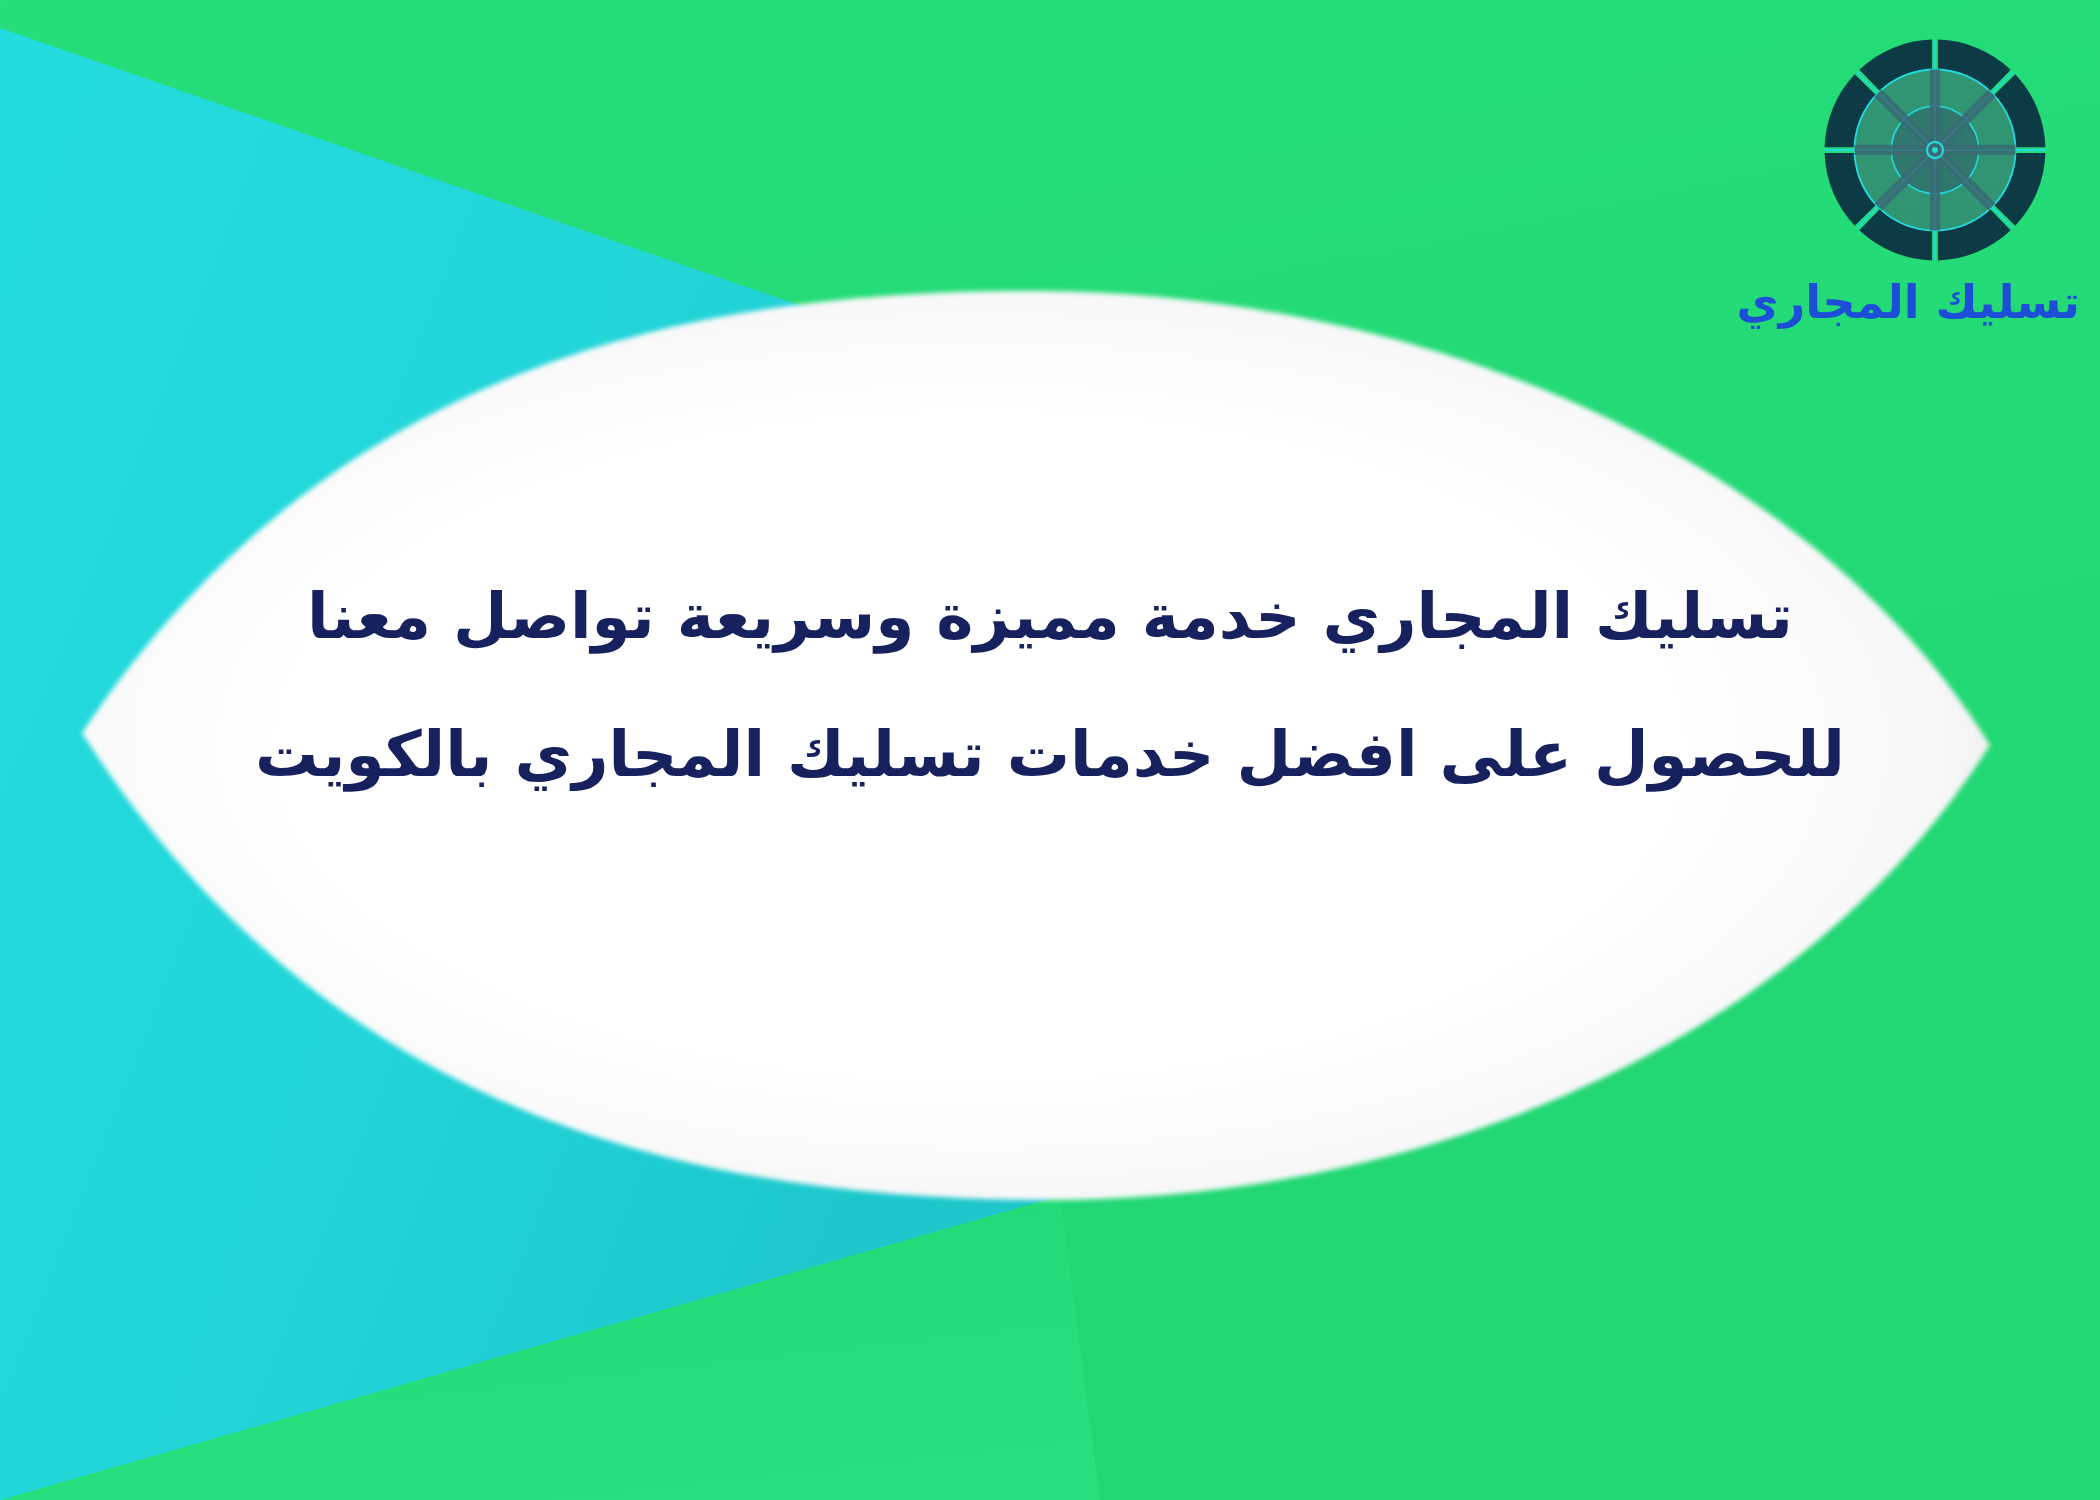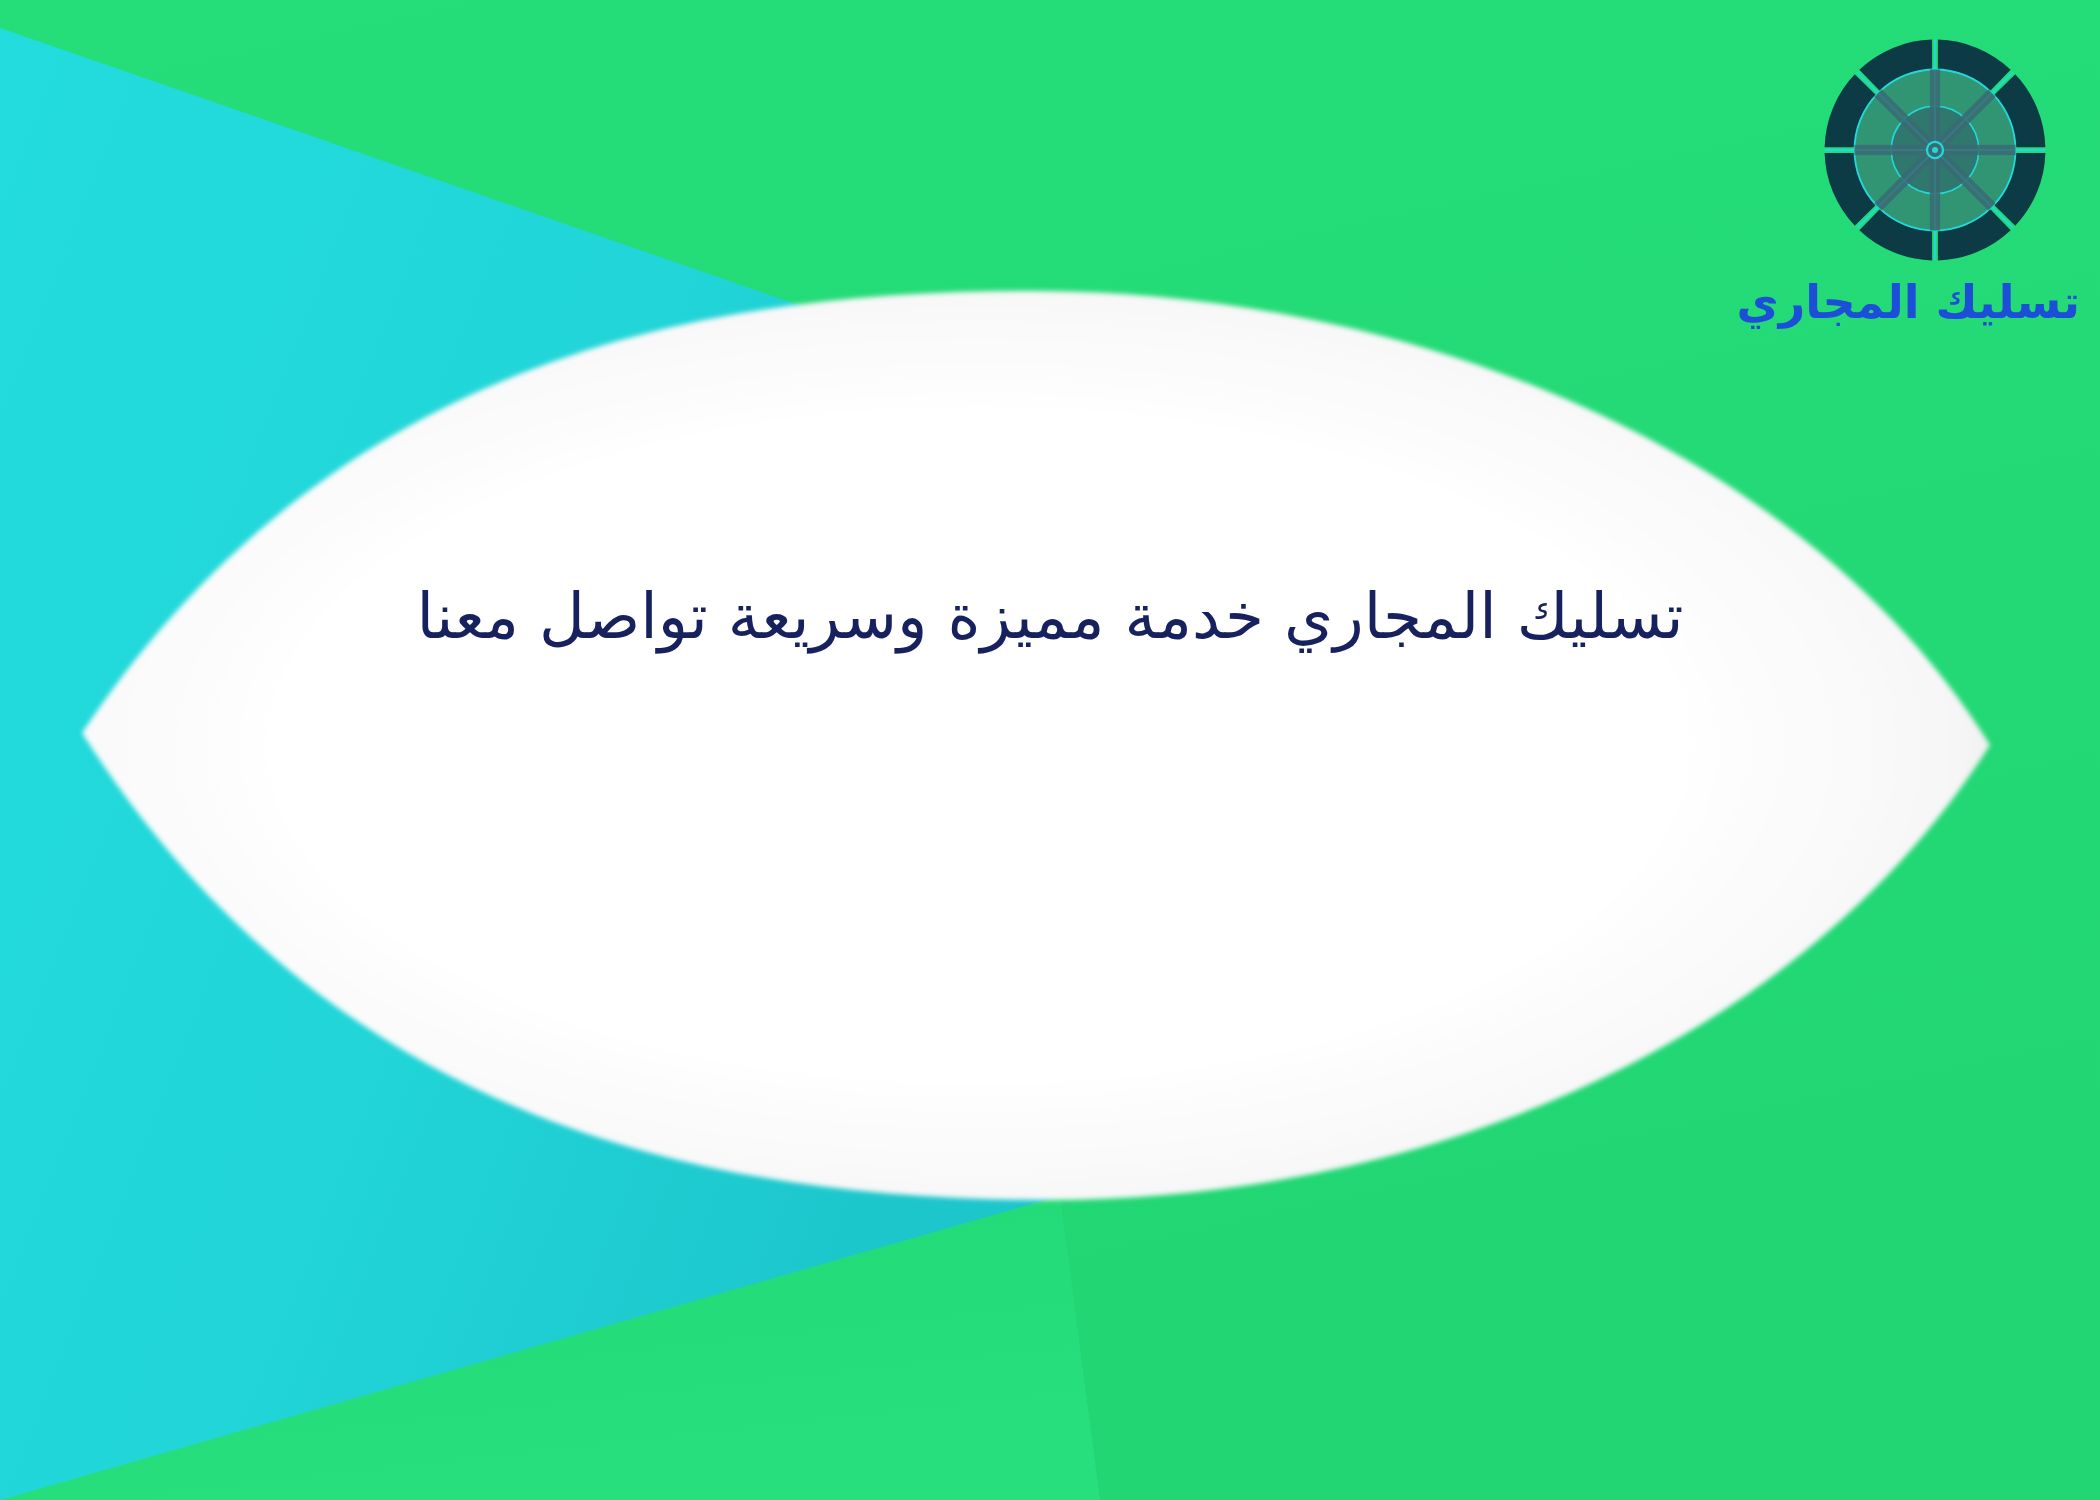--- a/index.html
+++ b/index.html
@@ -45,21 +45,21 @@
     width: 1760px;
     text-align: center;
     direction: rtl;
     z-index: 6;
   }
 
   .copy-line {
     color: #17215e;
     font-size: 63px;
     line-height: 1.02;
-    font-weight: 400;
+    font-weight: 700;
     letter-spacing: 0px;
     white-space: nowrap;
     display: block;
   }
 
   .copy-line.line-1 { margin-bottom: 74px; }
   .copy-line.line-2 { font-size: 63px; }
 
   
   .logo {
@@ -134,20 +134,21 @@
 
     <path d="M 82,733
              C 330,360 700,290 1035,291
              C 1420,292 1810,455 1990,745
              C 1800,1045 1420,1202 1040,1200
              C 690,1198 325,1115 82,733 Z" fill="url(#lensShade)" filter="url(#lensBlur)"></path>
   </svg>
 
   <div class="copy-block">
     <span class="copy-line line-1">تسليك المجاري خدمة مميزة وسريعة تواصل معنا</span>
+    <span class="copy-line line-2">للحصول على افضل خدمات تسليك المجاري بالكويت</span>
   </div>
 
   <div class="logo">
 
     <svg class="logo-mark" viewBox="0 0 200 200">
       <g transform="translate(100,100)">
 
         <g fill="#0d3b45">
 
           <path d="M 2.5,-96 A 96,96 0 0 1 65.8,-69.8 L 48.1,-51.6 A 70,70 0 0 0 2.5,-70 Z"></path>

